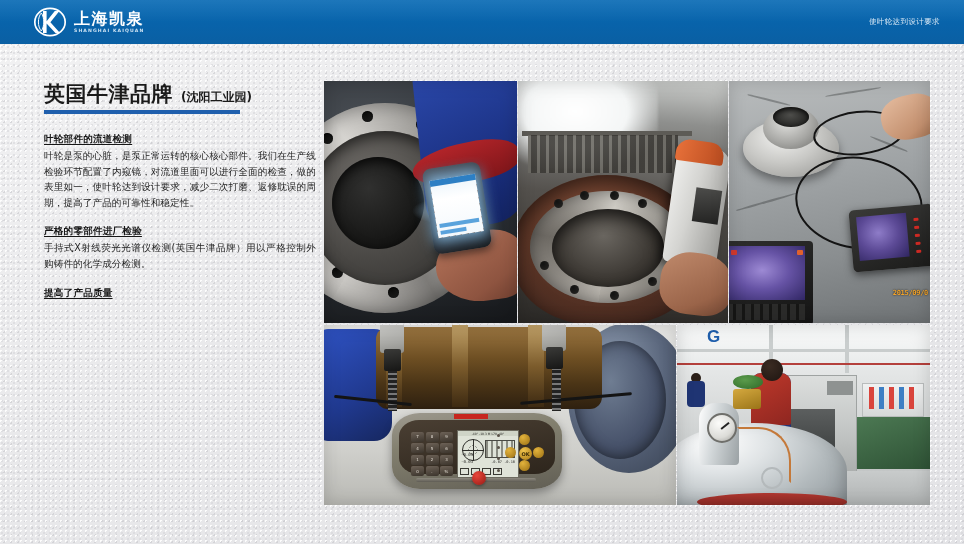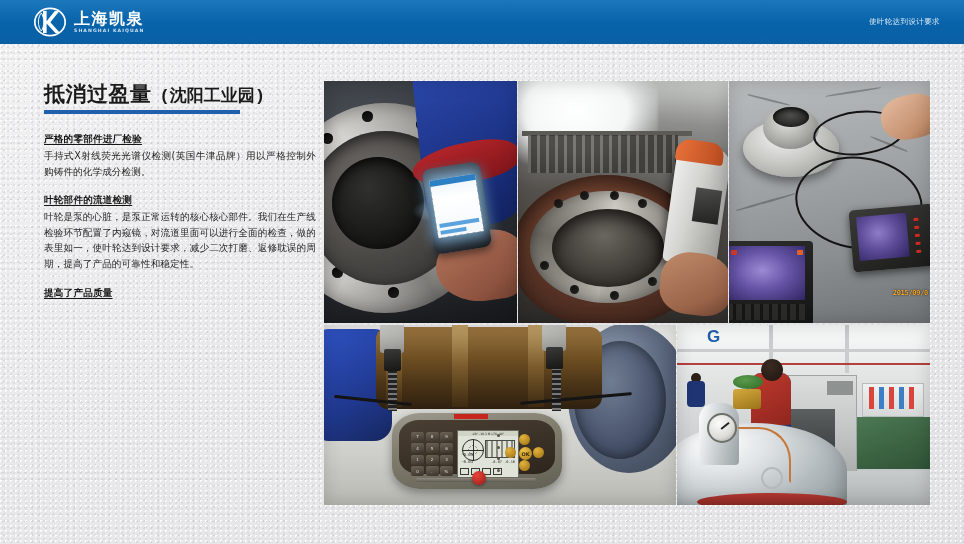--- a/index.html
+++ b/index.html
@@ -97,25 +97,24 @@
     margin-bottom: 4px;
   }
   .page-title {
     font-size: 21px;
     font-weight: bold;
     color: #1a1a1a;
     letter-spacing: 0.5px;
     line-height: 24px;
   }
   .page-subtitle {
-    font-size: 17px;
+    font-size: 12px;
     font-weight: bold;
     color: #1a1a1a;
     line-height: 16px;
-    font-family: Liberation Mono, monospace;
   }
   .title-rule {
     width: 196px;
     height: 4px;
     background: #1f5fad;
     margin-bottom: 17px;
   }
 
   .section { margin-bottom: 13px; }
   .section-heading {
@@ -689,33 +688,33 @@
         <span class="logo-en">SHANGHAI KAIQUAN</span>
       </span>
     </div>
 
     <div class="header-tagline">使叶轮达到设计要求</div>
   </div>
 
   <div class="text-col">
 
     <div class="page-title-row">
-      <span class="page-title">抵消过盈量</span>
+      <span class="page-title">英国牛津品牌</span>
       <span class="page-subtitle">(沈阳工业园)</span>
     </div>
     <div class="title-rule"></div>
 
     <div class="section">
+      <div class="section-heading">叶轮部件的流道检测</div>
+      <div class="section-body">叶轮是泵的心脏，是泵正常运转的核心核心部件。我们在生产线检验环节配置了内窥镜，对流道里面可以进行全面的检查，做的表里如一，使叶轮达到设计要求，减少二次打磨、返修耽误的周期，提高了产品的可靠性和稳定性。</div>
+    </div>
+
+    <div class="section">
       <div class="section-heading">严格的零部件进厂检验</div>
       <div class="section-body">手持式X射线荧光光谱仪检测(英国牛津品牌）用以严格控制外购铸件的化学成分检测。</div>
-    </div>
-
-    <div class="section">
-      <div class="section-heading">叶轮部件的流道检测</div>
-      <div class="section-body">叶轮是泵的心脏，是泵正常运转的核心核心部件。我们在生产线检验环节配置了内窥镜，对流道里面可以进行全面的检查，做的表里如一，使叶轮达到设计要求，减少二次打磨、返修耽误的周期，提高了产品的可靠性和稳定性。</div>
     </div>
 
     <div class="section">
       <div class="section-heading">提高了产品质量</div>
     </div>
 
 
   </div>
 
   <div class="collage">

